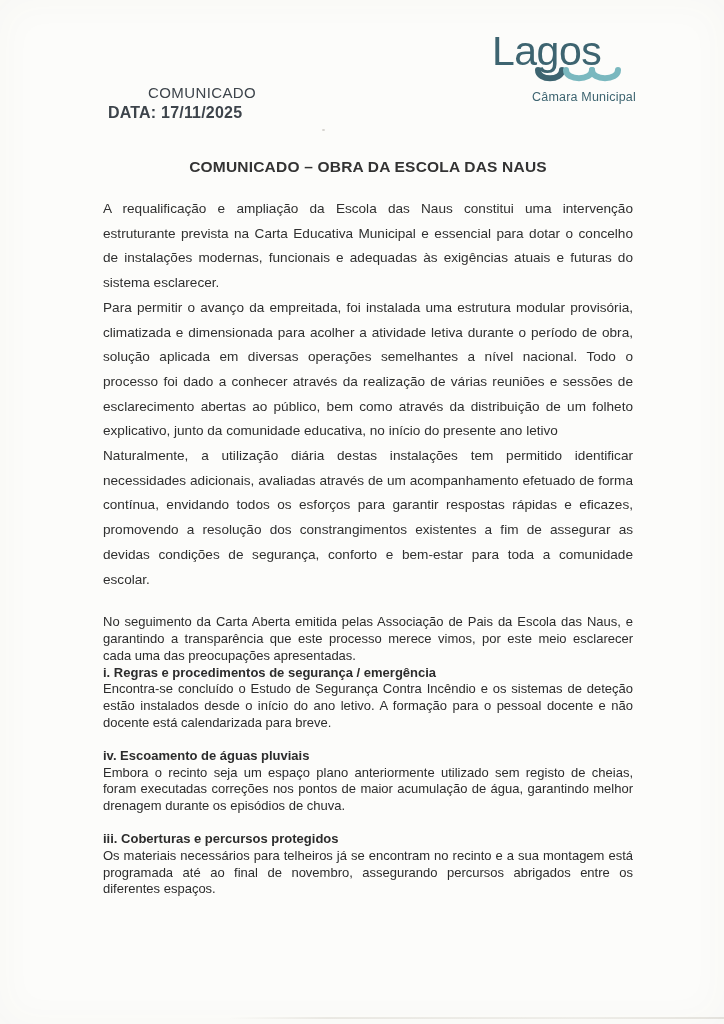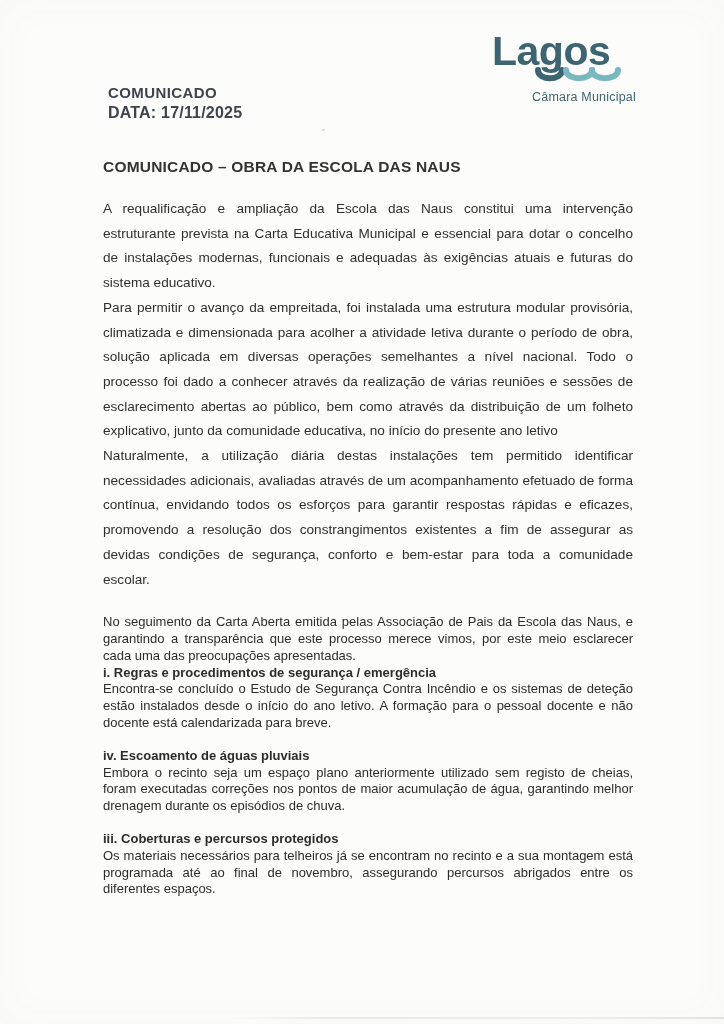--- a/index.html
+++ b/index.html
@@ -20,23 +20,24 @@
   }
 
   
   .header-left {
     position: absolute;
     left: 108px;
     top: 84px;
   }
   .doc-type {
     font-size: 15px;
-    font-weight: 700;
+    font-weight: 400;
     letter-spacing: 0.4px;
     color: #3d444b;
+    margin-left: 40px;
   }
   .doc-date {
     margin-top: 3px;
     font-size: 16px;
     font-weight: 700;
     letter-spacing: 0.2px;
     color: #3d444b;
   }
 
   
@@ -46,21 +47,21 @@
     top: 30px;
     width: 145px;
     height: 78px;
   }
   .logo-wordmark {
     position: absolute;
     left: 0;
     top: 0;
     font-size: 41px;
     line-height: 42px;
-    font-weight: 700;
+    font-weight: 400;
     letter-spacing: -0.5px;
     color: #3d6470;
   }
   .logo-waves {
     position: absolute;
     left: 42px;
     top: 37px;
   }
   .logo-subtitle {
     position: absolute;
@@ -75,21 +76,21 @@
 
   
   .content {
     position: absolute;
     left: 103px;
     top: 158px;
     width: 530px;
   }
   .doc-title {
     margin: 0 0 21px 0;
-    text-align: left;
+    text-align: center;
     font-size: 15.5px;
     font-weight: 700;
     letter-spacing: 0.2px;
     color: #333333;
   }
   .intro p {
     margin: 0;
     font-size: 13.6px;
     line-height: 24.7px;
     text-align: justify;
@@ -147,21 +148,21 @@
       <path d="M32 3 C32 14 58 14 58 3" fill="none" stroke-width="6" stroke-linecap="round" stroke="#7ab8bf"></path>
       <path d="M58 3 C58 14 84 14 84 3" fill="none" stroke-width="6" stroke-linecap="round" stroke="#7ab8bf"></path>
     </svg>
     <div class="logo-subtitle">Câmara Municipal</div>
   </div>
 
   <div class="content">
     <h1 class="doc-title">COMUNICADO – OBRA DA ESCOLA DAS NAUS</h1>
 
     <div class="intro">
-      <p>A requalificação e ampliação da Escola das Naus constitui uma intervenção estruturante prevista na Carta Educativa Municipal e essencial para dotar o concelho de instalações modernas, funcionais e adequadas às exigências atuais e futuras do sistema educativo.</p>
+      <p>A requalificação e ampliação da Escola das Naus constitui uma intervenção estruturante prevista na Carta Educativa Municipal e essencial para dotar o concelho de instalações modernas, funcionais e adequadas às exigências atuais e futuras do sistema esclarecer.</p>
       <p>Para permitir o avanço da empreitada, foi instalada uma estrutura modular provisória, climatizada e dimensionada para acolher a atividade letiva durante o período de obra, solução aplicada em diversas operações semelhantes a nível nacional. Todo o processo foi dado a conhecer através da realização de várias reuniões e sessões de esclarecimento abertas ao público, bem como através da distribuição de um folheto explicativo, junto da comunidade educativa, no início do presente ano letivo</p>
       <p>Naturalmente, a utilização diária destas instalações tem permitido identificar necessidades adicionais, avaliadas através de um acompanhamento efetuado de forma contínua, envidando todos os esforços para garantir respostas rápidas e eficazes, promovendo a resolução dos constrangimentos existentes a fim de assegurar as devidas condições de segurança, conforto e bem-estar para toda a comunidade escolar.</p>
     </div>
 
     <div class="tight">
       <p class="lead">No seguimento da Carta Aberta emitida pelas Associação de Pais da Escola das Naus, e garantindo a transparência que este processo merece vimos, por este meio esclarecer cada uma das preocupações apresentadas.</p>
 
       <div class="section">
         <p class="sec-heading">i. Regras e procedimentos de segurança / emergência</p>
         <p class="sec-body">Encontra-se concluído o Estudo de Segurança Contra Incêndio e os sistemas de deteção estão instalados desde o início do ano letivo. A formação para o pessoal docente e não docente está calendarizada para breve.</p>

